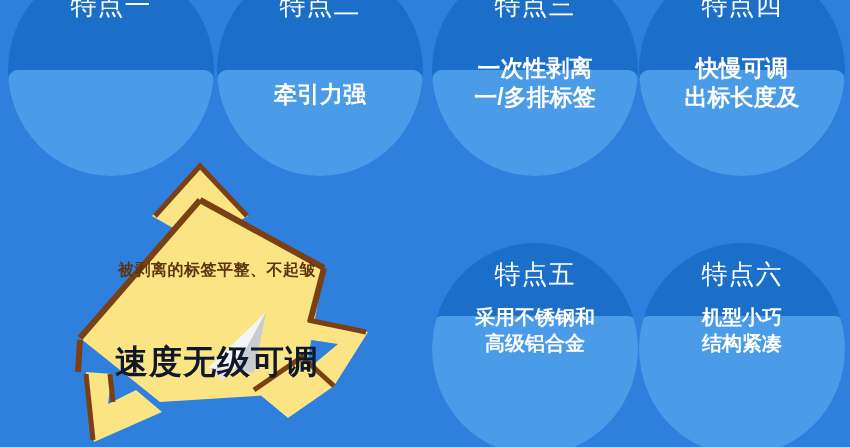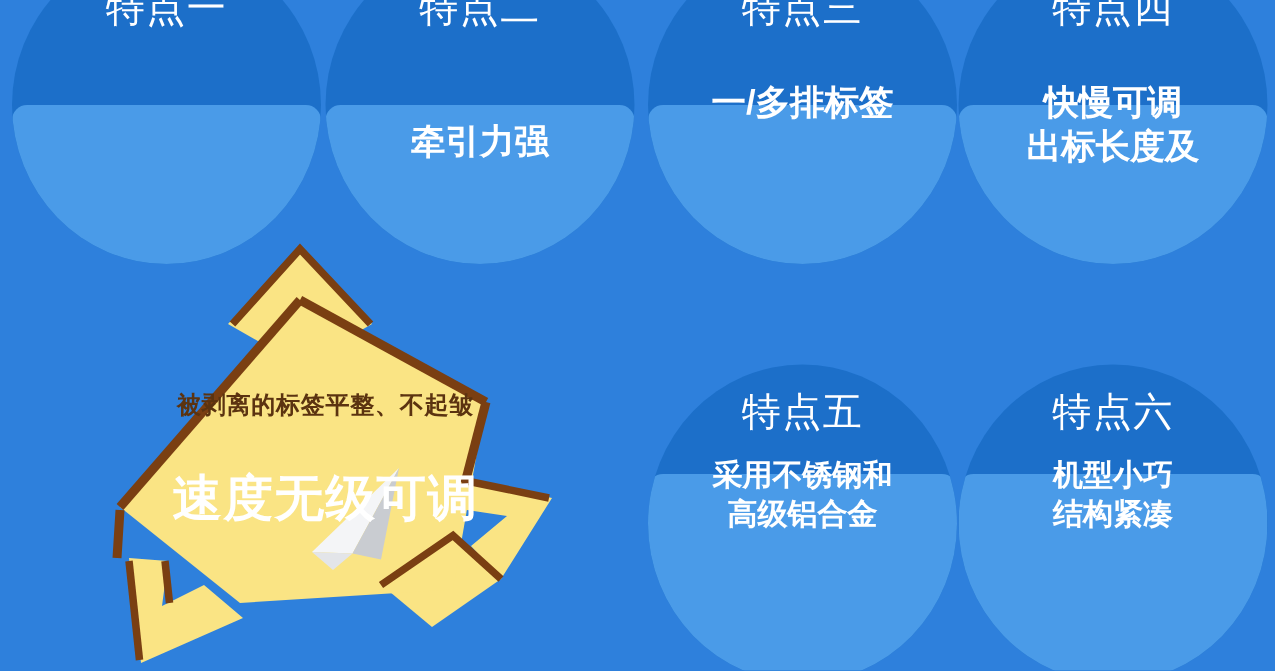--- a/index.html
+++ b/index.html
@@ -97,20 +97,21 @@
     <div class="cap" style="color: rgb(255, 255, 255);">特点二</div>
     <div class="body" style="color: rgb(255, 255, 255);">
       <div>牵引力强</div>
     </div>
   </div>
 
   <div class="circle row-top" id="c3" style="background: rgb(28, 111, 201);">
     <div class="lower" style="background: rgb(74, 155, 232);"></div>
     <div class="cap" style="color: rgb(255, 255, 255);">特点三</div>
     <div class="body" style="color: rgb(255, 255, 255);">
+      <div>一次性剥离</div>
       <div>一/多排标签</div>
     </div>
   </div>
 
   <div class="circle row-top" id="c4" style="background: rgb(28, 111, 201);">
     <div class="lower" style="background: rgb(74, 155, 232);"></div>
     <div class="cap" style="color: rgb(255, 255, 255);">特点四</div>
     <div class="body" style="color: rgb(255, 255, 255);">
       <div>快慢可调</div>
       <div>出标长度及</div>
@@ -166,16 +167,16 @@
       </g>
 
       <g>
         <path d="M156 218 L214 162 L183 219 Z" fill="#F4F5F7"></path>
         <path d="M183 219 L214 162 L202 223 Z" fill="#C9CCD1"></path>
         <path d="M156 218 L183 219 L170 230 Z" fill="#E3E5E9"></path>
       </g>
     </svg>
 
     <div class="badge-text" id="badge-sub" style="color: rgb(91, 51, 16);">被剥离的标签平整、不起皱</div>
-    <div class="badge-text" id="badge-main" style="color: #ffffff;">速度无级可调</div>
+    <div class="badge-text" id="badge-main" style="color: #0f172a; margin-top: 30px;">速度无级可调</div>
   </div>
 
 </div>
 
 </body></html>

